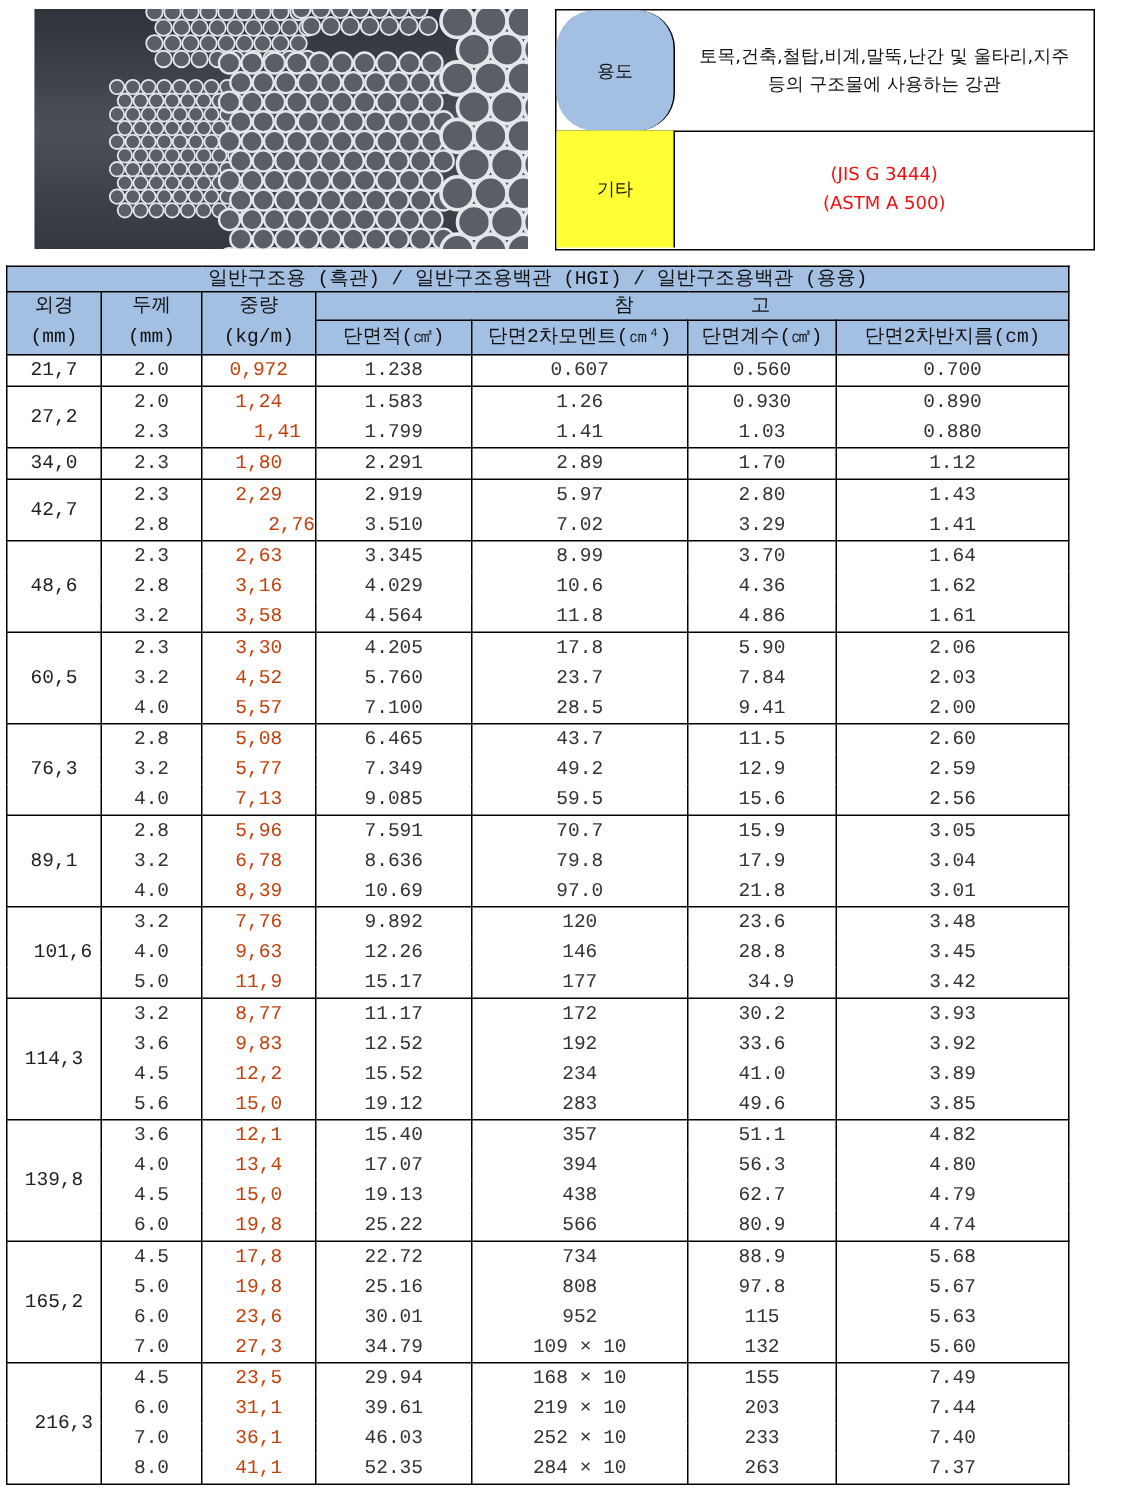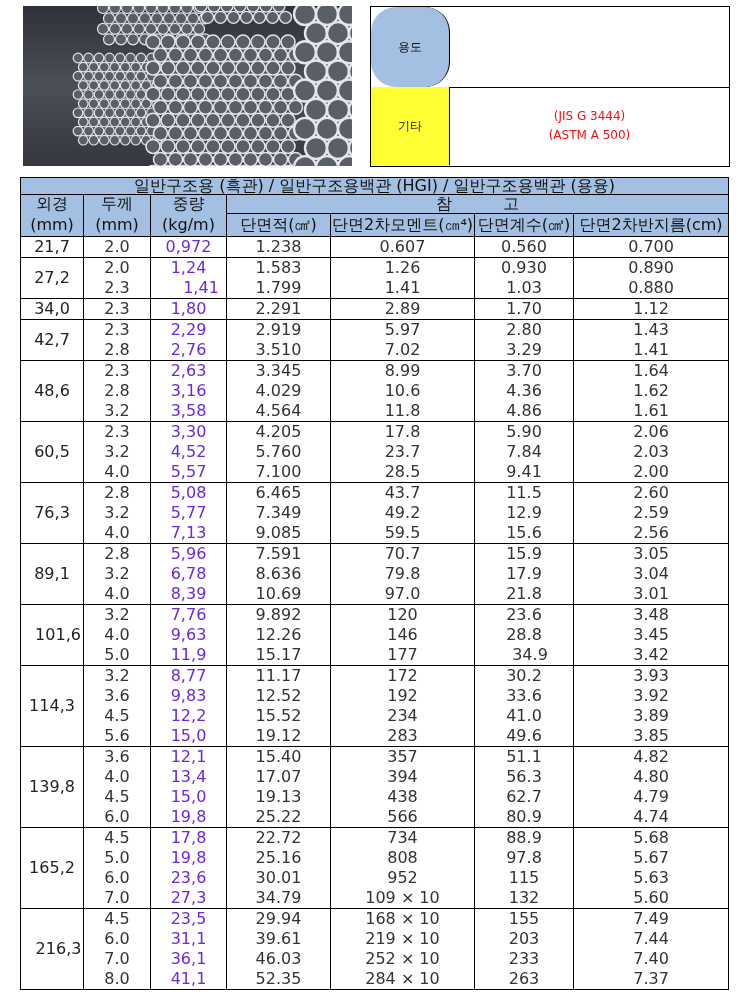--- a/index.html
+++ b/index.html
@@ -12,34 +12,34 @@
           border:1.5px solid #000; box-sizing:border-box; border-collapse:collapse; }
   .info-row { position:absolute; left:0; width:100%; display:flex; }
   .info-row.r1 { top:0; height:80px; border-bottom:1.5px solid #000; }
   .info-row.r2 { top:80px; height:78px; }
   .info-label { width:78px; border-right:1.5px solid #000; display:flex; align-items:center;
                 justify-content:center; font-size:12px; }
   .info-val { flex:1; display:flex; flex-direction:column; align-items:center; justify-content:center;
               font-size:12px; line-height:19px; text-align:center; }
   .red { color:#ee1111; }
 
-  table.spec { position:absolute; left:20px; top:177px; width:708px; border-collapse:collapse;
-               font-size:16px; table-layout:fixed; }
+  table.spec { position:absolute; left:4px; top:177px; width:708px; border-collapse:collapse;
+               font-size:13px; table-layout:fixed;font-family:Liberation Mono, monospace; }
   table.spec td, table.spec th { padding:0; text-align:center; font-weight:normal; }
   .hdr { background:#a3bfe2; }
   .title-row td { height:16px; line-height:16px; border:1.5px solid #000; }
   .h1 td { height:18px; line-height:18px; }
   .h2 td { height:22px; line-height:22px; }
   .hcell-left { border-left:1.5px solid #000; border-right:1.5px solid #000; }
   .hcell-bot { border-bottom:1.5px solid #000;margin-left:42px; }
   tbody td { height:20px; line-height:20px; border-left:1.5px solid #000; border-right:1.5px solid #000; }
   tbody tr.grp-start td { border-top:1.5px solid #000; }
   tbody tr.last td { border-bottom:1.5px solid #000; }
   .od { font-weight:bold; color:#222; }
-  .wt { font-weight:bold; color:#6d28d9; }
+  .wt { font-weight:bold; color:#c2410c; }
   .thin { color:#333; }
 </style>
 </head>
 <body>
 
 <div class="photo">
   <svg width="329" height="160" viewBox="0 0 329 160" id="pipes-svg">
     <defs>
       <linearGradient id="bg" x1="0" y1="0" x2="0" y2="1">
         <stop offset="0" stop-color="#2f3238"></stop>
@@ -316,20 +316,24 @@
       <circle cx="304" cy="161.12" r="11" fill="#5a5e66" stroke="#e4e6ea" stroke-width="2.42"></circle>
       <circle cx="326" cy="161.12" r="11" fill="#5a5e66" stroke="#e4e6ea" stroke-width="2.42"></circle>
     </svg>
 </div>
 
 <div class="info">
   <div class="info-row r1">
     <div class="info-label" style="background:#a3bfe2;border-radius:25px;">
       <span>용도</span>
     </div>
+    <div class="info-val">
+      <span>토목,건축,철탑,비계,말뚝,난간 및 울타리,지주</span>
+      <span>등의 구조물에 사용하는 강관</span>
+    </div>
   </div>
   <div class="info-row r2">
     <div class="info-label" style="background:#ffff33;">
       <span>기타</span>
     </div>
     <div class="info-val red">
       <span>(JIS G 3444)</span>
       <span>(ASTM A 500)</span>
     </div>
   </div>
@@ -405,21 +409,21 @@
         <td rowspan="2" class="od" style="border-bottom: 1.5px solid rgb(0, 0, 0);">42,7</td>
         <td class="thin">2.3</td>
         <td class="wt">2,29</td>
         <td class="thin">2.919</td>
         <td class="thin">5.97</td>
         <td class="thin">2.80</td>
         <td class="thin">1.43</td>
       </tr>
       <tr>
         <td class="thin" style="border-bottom: 1.5px solid rgb(0, 0, 0);">2.8</td>
-        <td class="wt" style="border-bottom: 1.5px solid rgb(0, 0, 0);">2,76</td>
+        <td class="wt" style="border-bottom: 1.5px solid rgb(0, 0, 0); text-align: right;">2,76</td>
         <td class="thin" style="border-bottom: 1.5px solid rgb(0, 0, 0);">3.510</td>
         <td class="thin" style="border-bottom: 1.5px solid rgb(0, 0, 0);">7.02</td>
         <td class="thin" style="border-bottom: 1.5px solid rgb(0, 0, 0);">3.29</td>
         <td class="thin" style="border-bottom: 1.5px solid rgb(0, 0, 0);">1.41</td>
       </tr>
       <tr class="grp-start">
         <td rowspan="3" class="od" style="border-bottom: 1.5px solid rgb(0, 0, 0);">48,6</td>
         <td class="thin">2.3</td>
         <td class="wt">2,63</td>
         <td class="thin">3.345</td>

